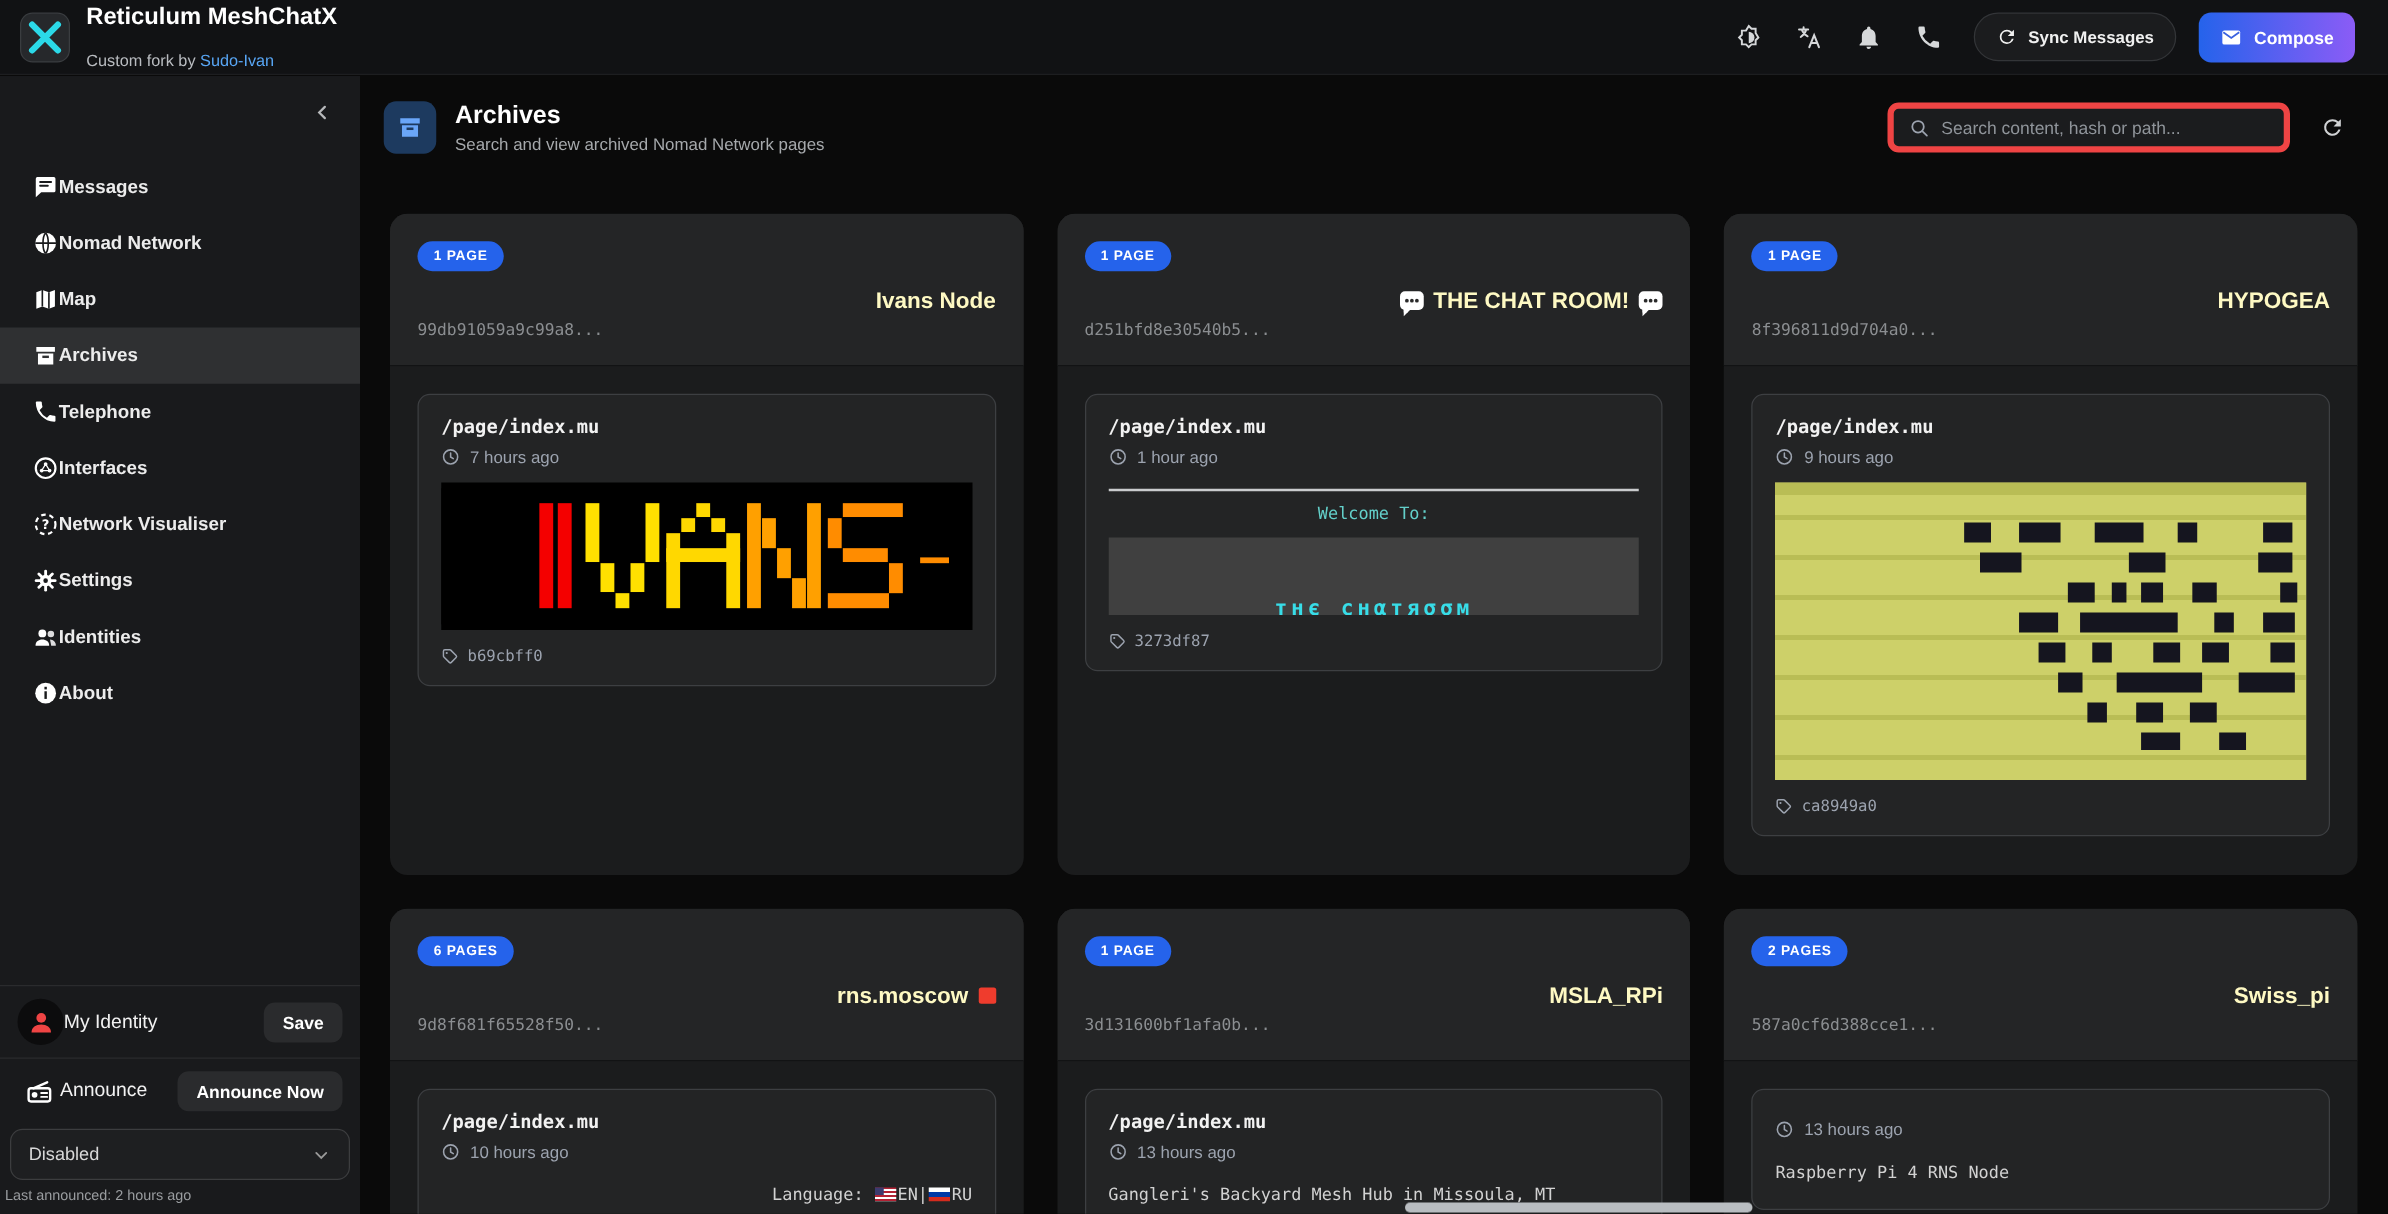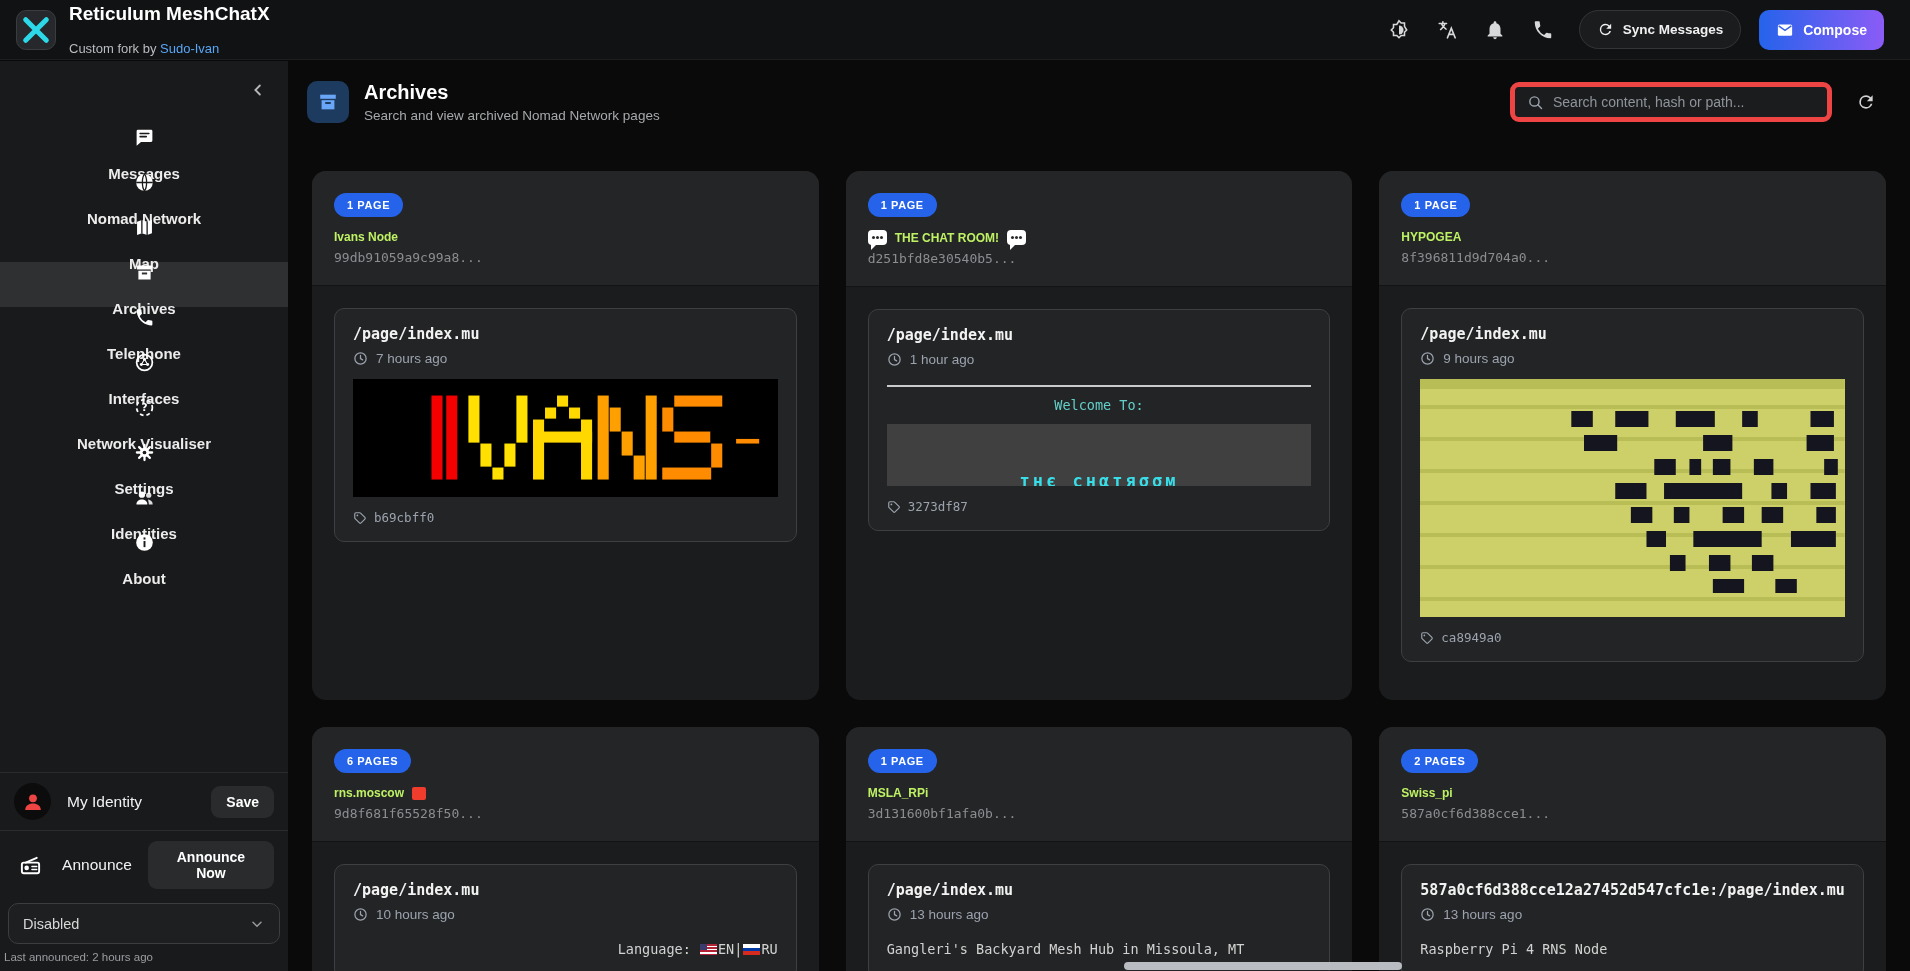--- a/index.html
+++ b/index.html
@@ -29,27 +29,27 @@
     background:linear-gradient(90deg,#2563eb,#8b5cf6); }
   .compose-btn svg { width:18px; height:18px; }
 
   
   .sidebar { position:fixed; left:0; top:61px; bottom:0; width:288px; background:#191a1c;
     display:flex; flex-direction:column; z-index:20; }
   .collapse-btn { position:absolute; right:14px; top:13px; width:32px; height:32px; border:none; background:transparent;
     color:#b6b8ba; cursor:pointer; display:flex; align-items:center; justify-content:center; }
   .collapse-btn svg { width:18px; height:18px; }
   .nav { margin-top:66px; }
-  .nav-item { display:flex; align-items:center; gap:17px; height:45px; padding:0 26px; cursor:pointer;
-    font-size:15px; font-weight:600; color:#ececec;flex-direction:column; }
+  .nav-item { display:flex; align-items:center; height:45px; padding:0 26px; cursor:pointer;
+    font-size:15px; font-weight:600; color:#ececec; }
   .nav-item svg { width:21px; height:21px; flex:0 0 21px; color:#fff; }
   .nav-item.active { background:#2f3032; }
   .sidebar-bottom { margin-top:auto; }
   .sb-divider { border-top:1px solid #2a2b2d; }
-  .identity-row, .announce-row { display:flex; align-items:center; padding:10px 14px; gap:16px; }
+  .identity-row, .announce-row { display:flex; align-items:center; padding:10px 14px; gap:0; }
   .avatar { width:37px; height:37px; border-radius:50%; background:#0c0c0d; display:flex; align-items:center;
     justify-content:center; overflow:hidden; flex:0 0 37px; }
   .avatar svg { width:24px; height:24px; }
   .row-label { font-size:15.5px; color:#f2f2f2; }
   .sb-btn { margin-left:auto; background:#2a2b2d; border:none; color:#fff; font-weight:bold; font-size:14px;
     border-radius:9px; padding:8px 15px; cursor:pointer; }
   .radio-ic { width:34px; display:flex; justify-content:center; color:#fff; }
   .radio-ic svg { width:23px; height:23px; }
   .mode-select { margin:4px 8px 0; height:41px; border:1px solid #3c3d3f; border-radius:10px; background:#1e1f21;
     display:flex; align-items:center; padding:0 14px; font-size:14.5px; color:#d8d8d8; cursor:pointer; }
@@ -77,22 +77,22 @@
   .refresh-btn svg { width:20px; height:20px; }
 
   
   .cards { display:grid; grid-template-columns:repeat(3,1fr); gap:27px; padding:29px 24px 60px;
     grid-auto-rows:minmax(529px,auto); }
   .card { background:#1b1c1d; border-radius:14px; overflow:hidden; cursor:pointer;
     display:flex; flex-direction:column; }
   .card-head { background:#242526; padding:22px 22px 20px; border-bottom:1px solid #121314; }
   .badge { display:inline-block; background:#2563eb; color:#fff; font-size:11px; font-weight:bold;
     letter-spacing:.6px; border-radius:999px; padding:6px 13px; }
-  .card-title { margin-top:13px; font-size:12px; font-weight:bold; color:#bef264; display:flex;
-    align-items:center; gap:8px; }
+  .card-title { margin-top:13px; font-size:18px; font-weight:bold; color:#fef9c3; display:flex;
+    align-items:center; gap:8px;justify-content:flex-end; }
   .card-hash { margin-top:6px; font-size:13px; color:#8b8e91; }
   .card-body { padding:22px; }
   .page-card { background:#232425; border:1px solid #3d3f42; border-radius:10px; padding:16px 18px; }
   .page-path { font-size:15px; font-weight:bold; color:#f2f2f2; white-space:nowrap; overflow:hidden; }
   .time-row { margin-top:8px; display:flex; align-items:center; gap:8px; color:#9ca3af; font-size:13.5px; }
   .time-row svg { width:15px; height:15px; }
   .tag-row { margin-top:13px; display:flex; align-items:center; gap:7px; color:#9ca3af; font-size:12.5px; }
   .tag-row svg { width:14px; height:14px; }
   .art-black { margin-top:13px; background:#000; height:118px; display:flex; align-items:center; }
   .art-black svg { width:100%; height:100%; }
@@ -577,21 +577,20 @@
     <div class="card">
       <div class="card-head">
         <span class="badge">2 PAGES</span>
         <div class="card-title">
             <span>Swiss_pi</span>
           </div>
         <div class="card-hash mono">587a0cf6d388cce1...</div>
       </div>
       <div class="card-body">
         <div class="page-card">
-          <div class="page-path mono">587a0cf6d388cce12a27452d547cfc1e:/page/index.mu</div>
           <div class="time-row">
             <svg viewBox="0 0 24 24">
               <circle cx="12" cy="12" r="9" fill="none" stroke="currentColor" stroke-width="2"></circle>
               <path d="M12 7v5.2l3.4 2" stroke="currentColor" stroke-width="2" fill="none" stroke-linecap="round"></path>
             </svg>
             <span>13 hours ago</span>
           </div>
           <div class="content-block">
             <div class="mono-line">Raspberry Pi 4 RNS Node</div>
           </div>

